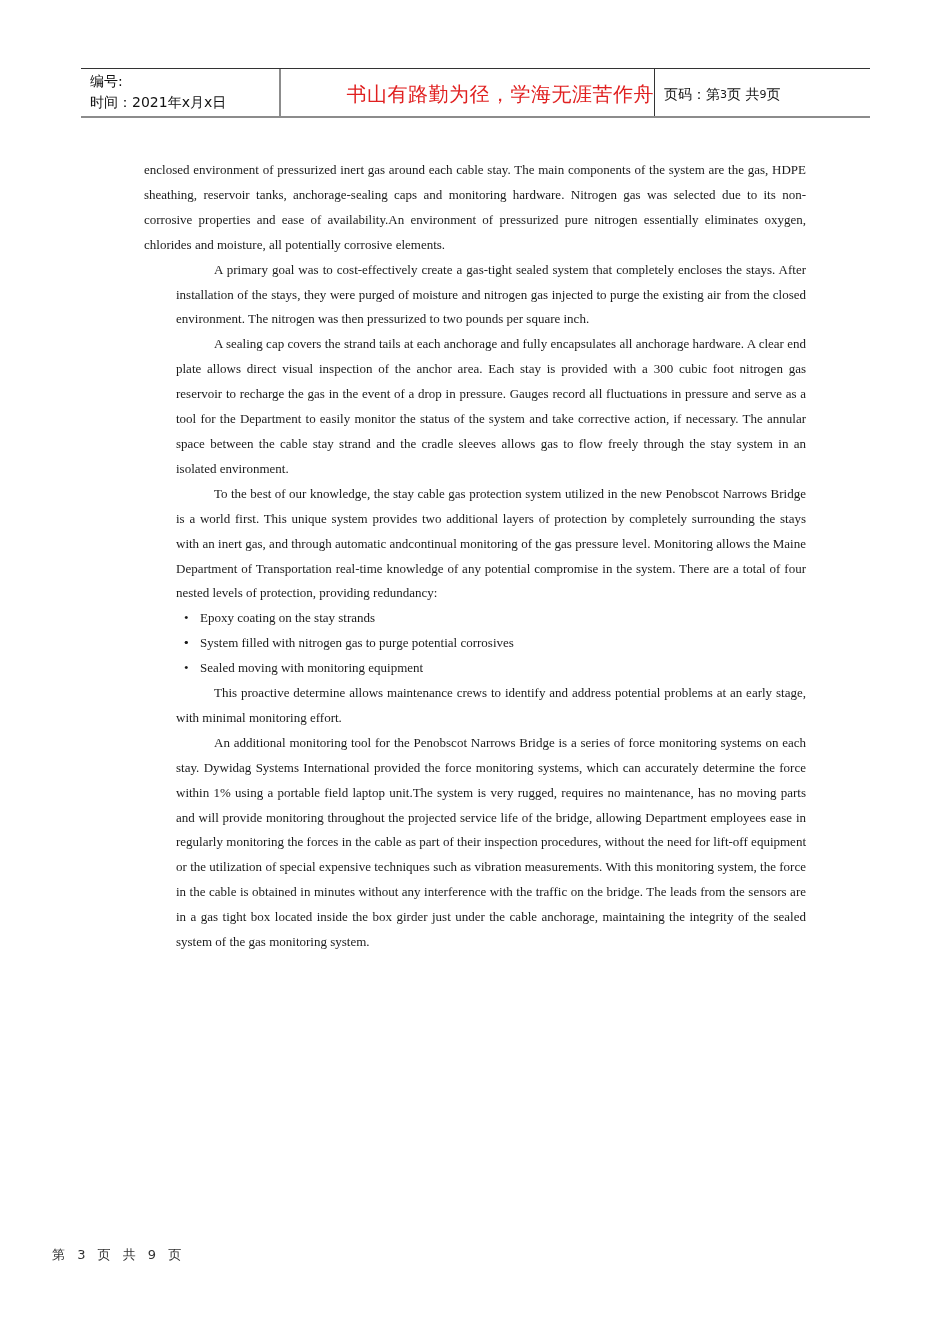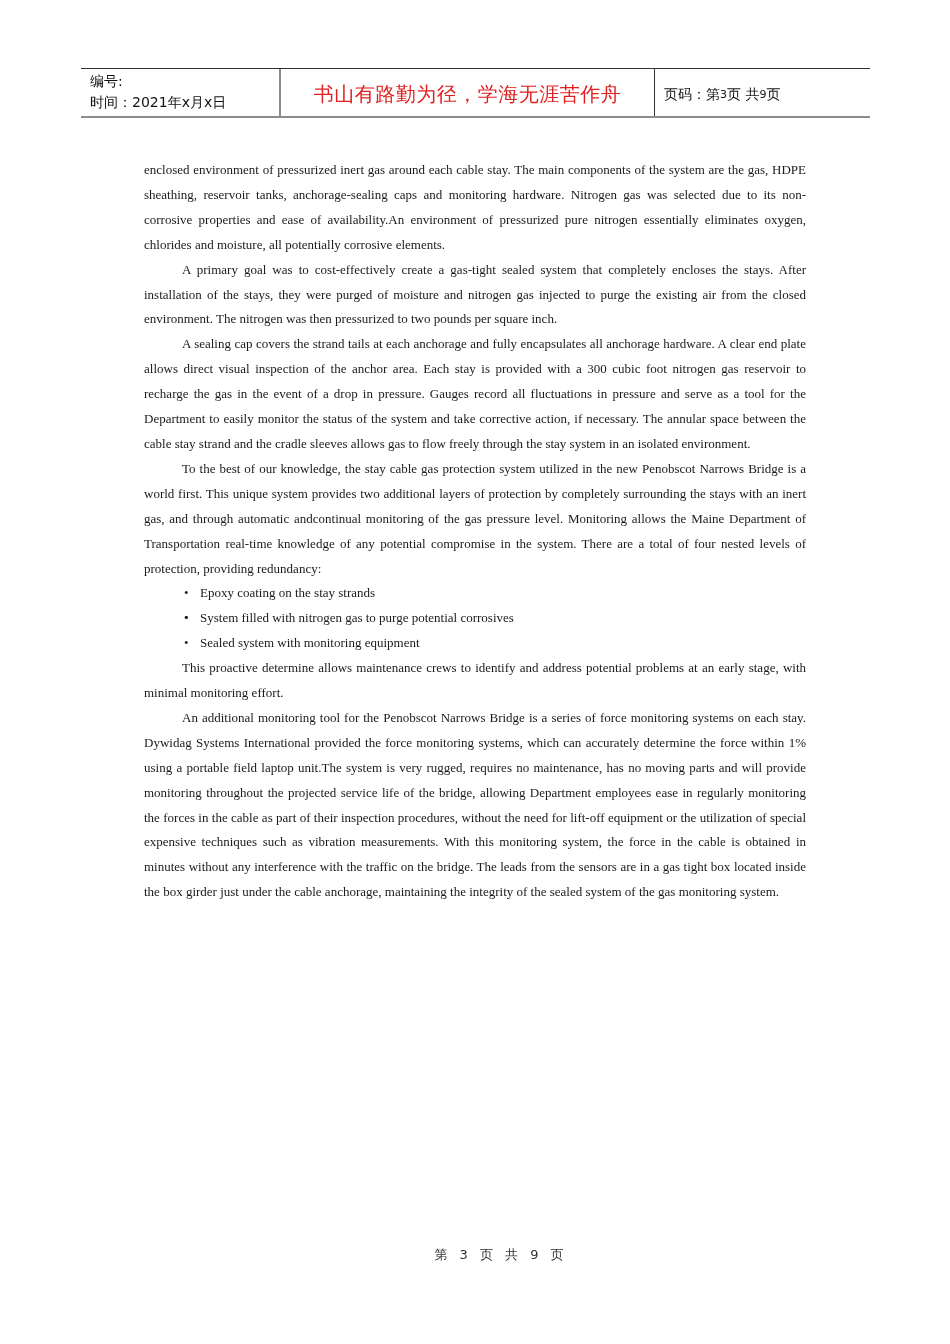--- a/index.html
+++ b/index.html
@@ -36,21 +36,21 @@
       padding: 2px 0 0 9px;
       font-size: 14px;
       line-height: 21px;
       color: #111;
     }
     .hcell.mid {
       width: 374px;
       border-right: 1px solid #333;
       display: flex;
       align-items: center;
-      justify-content: center;
+      justify-content: flex-end;
       padding-top: 4px;
       font-size: 20px;
       color: #e02020;
       letter-spacing: 0.5px;
     }
     .hcell.right {
       flex: 1;
       display: flex;
       align-items: center;
       padding-left: 9px;
@@ -72,20 +72,21 @@
       line-height: 24.9px;
       color: #1a1a1a;
     }
     .content p {
       margin: 0;
       text-align: justify;
       text-align-last: left;
     }
     .content p.indent {
       text-indent: 38px;
+      margin-left: 32px;
     }
     .content ul {
       margin: 0;
       padding: 0;
       list-style: none;
     }
     .content li {
       position: relative;
       padding-left: 56px;
     }
@@ -93,21 +94,21 @@
       position: absolute;
       left: 40px;
       top: 0;
     }
 
     .footer {
       position: absolute;
       left: 0;
       width: 100%;
       top: 1246px;
-      text-align: center;
+      text-align: left;
       font-family: "DejaVu Sans", sans-serif;
       font-size: 13px;
       color: #333;
       letter-spacing: 4px;
       padding-left: 52px;
       box-sizing: border-box;
     }
   </style>
 </head>
 <body>
@@ -141,21 +142,21 @@
     </li>
     <li>
       <span class="bullet">•</span>
     </li>
     <li>
       <span class="bullet">•</span>
       <span>System filled with nitrogen gas to purge potential corrosives</span>
     </li>
     <li>
       <span class="bullet">•</span>
-      <span>Sealed system with monitoring equipment</span>
+      <span>Sealed moving with monitoring equipment</span>
     </li>
   </ul>
   <p class="indent">This proactive determine allows maintenance crews to identify and address potential problems at an early stage, with minimal monitoring effort.</p>
   <p class="indent">An additional monitoring tool for the Penobscot Narrows Bridge is a series of force monitoring systems on each stay. Dywidag Systems International provided the force monitoring systems, which can accurately determine the force within 1% using a portable field laptop unit.The system is very rugged, requires no maintenance, has no moving parts and will provide monitoring throughout the projected service life of the bridge, allowing Department employees ease in regularly monitoring the forces in the cable as part of their inspection procedures, without the need for lift-off equipment or the utilization of special expensive techniques such as vibration measurements. With this monitoring system, the force in the cable is obtained in minutes without any interference with the traffic on the bridge. The leads from the sensors are in a gas tight box located inside the box girder just under the cable anchorage, maintaining the integrity of the sealed system of the gas monitoring system.</p>
 </div>
 
 <div class="footer">
   <span>第 3 页 共 9 页</span>
 </div>
 

